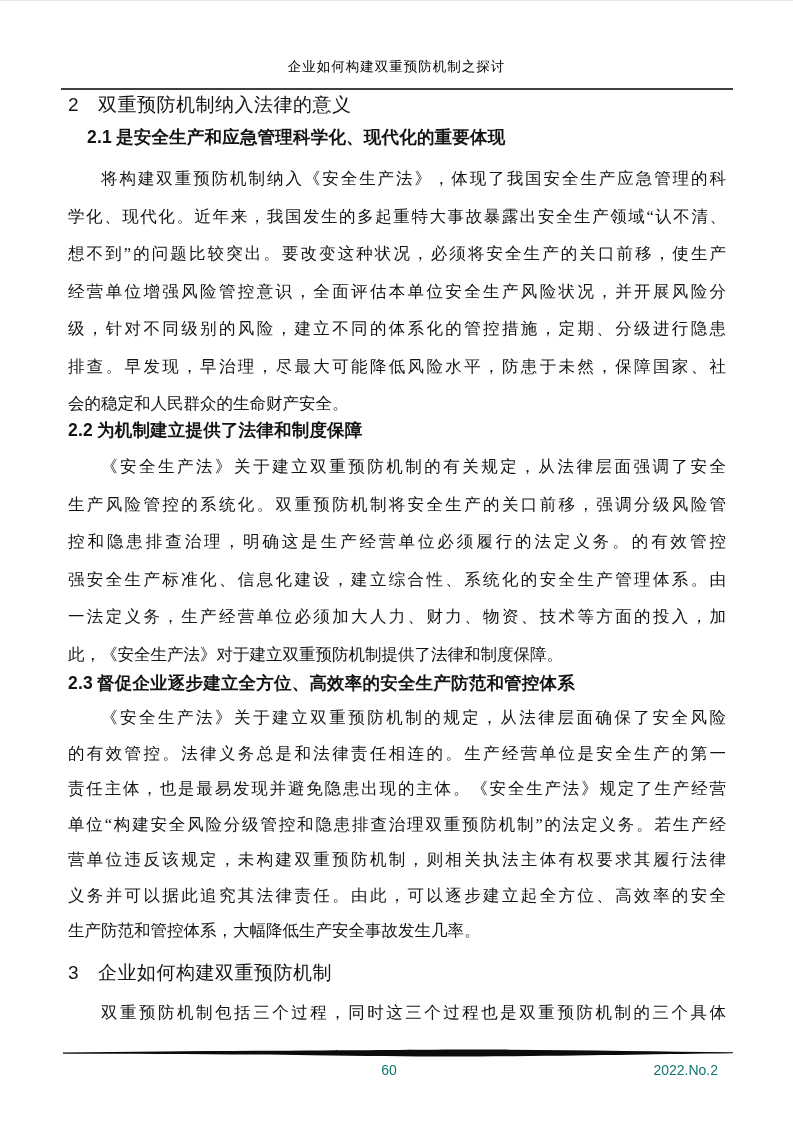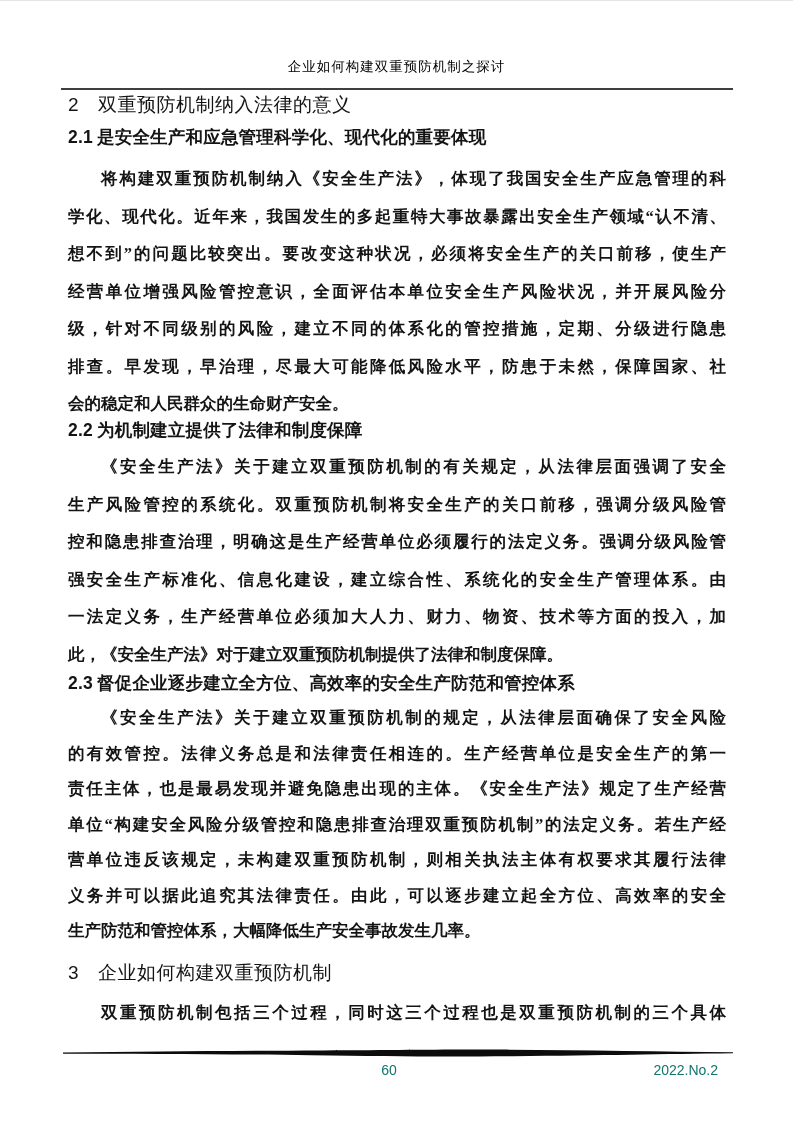--- a/index.html
+++ b/index.html
@@ -33,30 +33,30 @@
   .h1 .num { display:inline-block; min-width:30px; }
   .h2 {
     position:absolute; left:0; width:100%;
     font-family:"Liberation Sans","DejaVu Sans",sans-serif;
     font-weight:bold; font-size:17.5px; line-height:28px; letter-spacing:0.2px;
     white-space:nowrap;
   }
   .h2 .num { display:inline-block; min-width:29px; }
 
   #h-s2  { top:89px; }
-  #h-s21 { top:122px; }
+  #h-s21 { top:122px;margin-left:19px; }
   #p1    { top:159px; }
   #h-s22 { top:415px; }
   #p2    { top:447px; }
   #h-s23 { top:668px; }
   #p3    { top:699px; }
   #h-s3  { top:957px; }
   #p4    { top:993px; }
 
-  .para { position:absolute; left:0; width:100%; font-size:16.5px;font-weight:bold; }
+  .para { position:absolute; left:0; width:100%; font-size:16.5px; }
   #p1,#p2,#p4 { line-height:37.5px; }
   #p3 { line-height:35.5px; }
 
   .ln { text-align:justify; text-align-last:justify; }
   .ln.first { text-indent:2em; }
   .ln.last { text-align-last:left; }
 
   
   .footer-rule { position:absolute; left:63px; top:1047px; width:670px; height:10px; }
   .footer-rule svg { display:block; width:670px; height:10px; }
@@ -96,21 +96,21 @@
       <div class="ln last">会的稳定和人民群众的生命财产安全。</div>
     </div>
 
     <div class="h2" id="h-s22">
       <span class="num">2.2</span><span>为机制建立提供了法律和制度保障</span>
     </div>
 
     <div class="para" id="p2">
       <div class="ln first">《安全生产法》关于建立双重预防机制的有关规定，从法律层面强调了安全</div>
       <div class="ln">生产风险管控的系统化。双重预防机制将安全生产的关口前移，强调分级风险管</div>
-      <div class="ln">控和隐患排查治理，明确这是生产经营单位必须履行的法定义务。强调分级风险管</div>
+      <div class="ln">控和隐患排查治理，明确这是生产经营单位必须履行的法定义务。的有效管控</div>
       <div class="ln">强安全生产标准化、信息化建设，建立综合性、系统化的安全生产管理体系。由</div>
       <div class="ln">一法定义务，生产经营单位必须加大人力、财力、物资、技术等方面的投入，加</div>
       <div class="ln last">此，《安全生产法》对于建立双重预防机制提供了法律和制度保障。</div>
     </div>
 
     <div class="h2" id="h-s23">
       <span class="num">2.3</span><span>督促企业逐步建立全方位、高效率的安全生产防范和管控体系</span>
     </div>
 
     <div class="para" id="p3">

